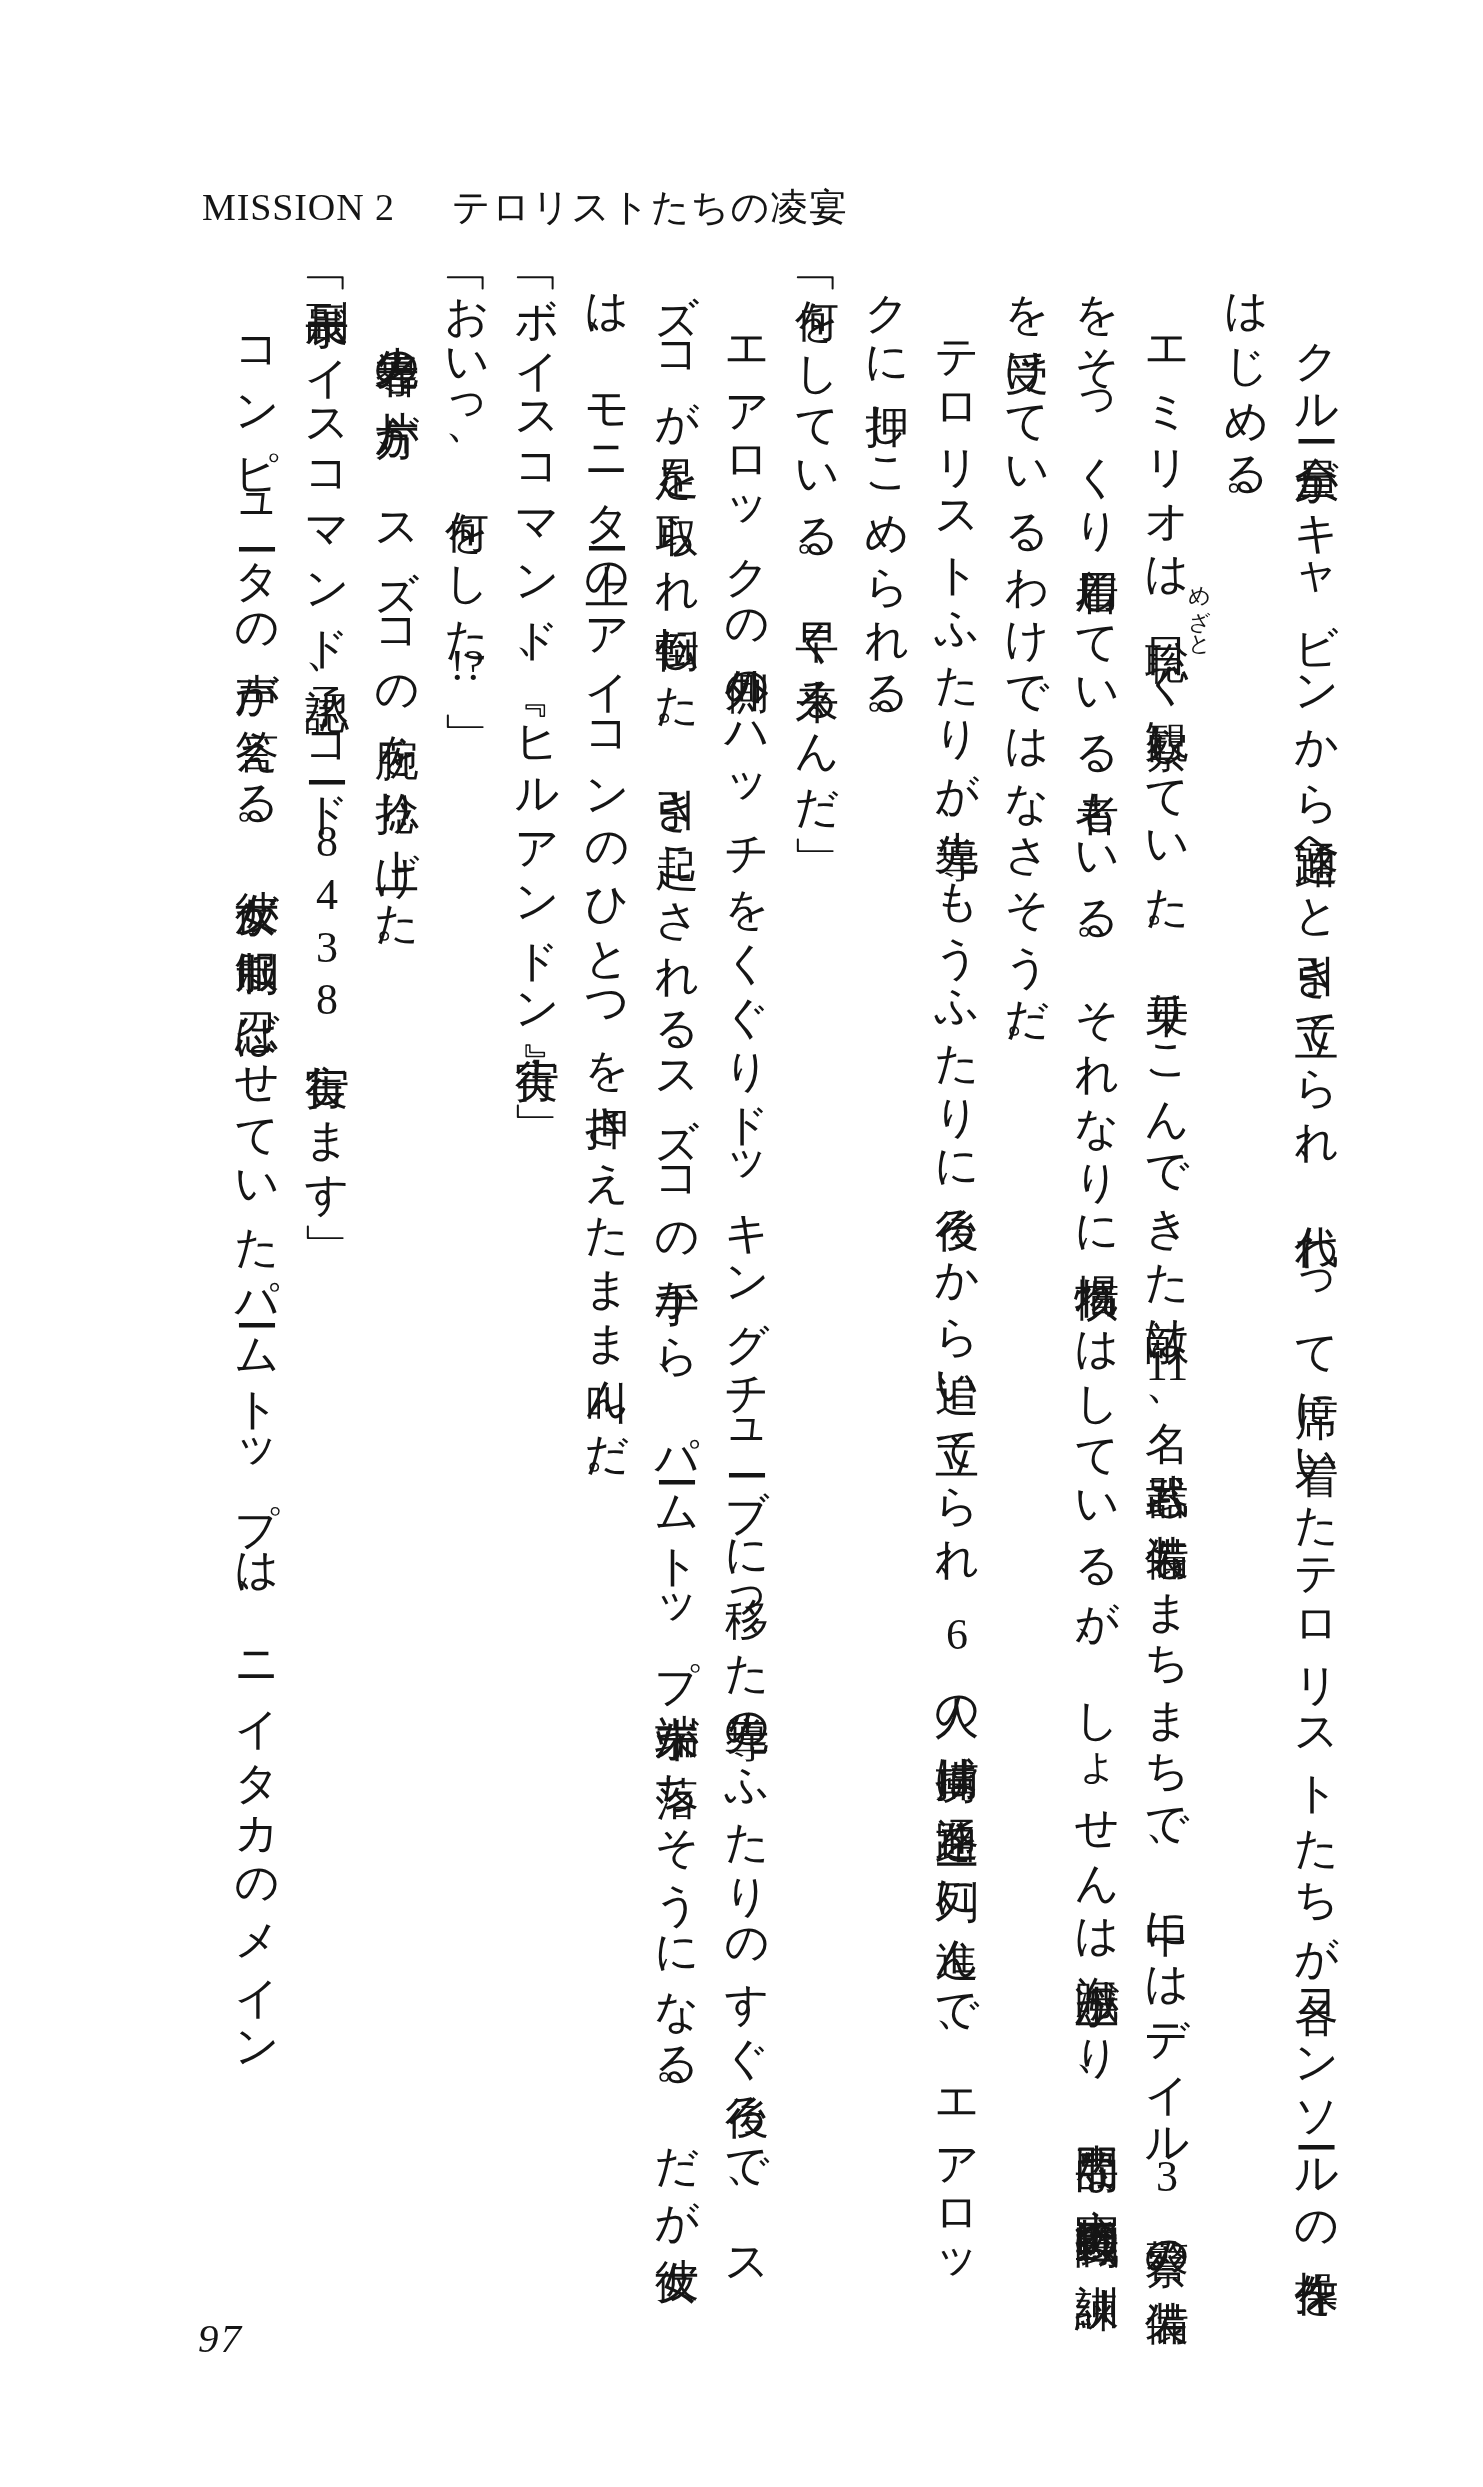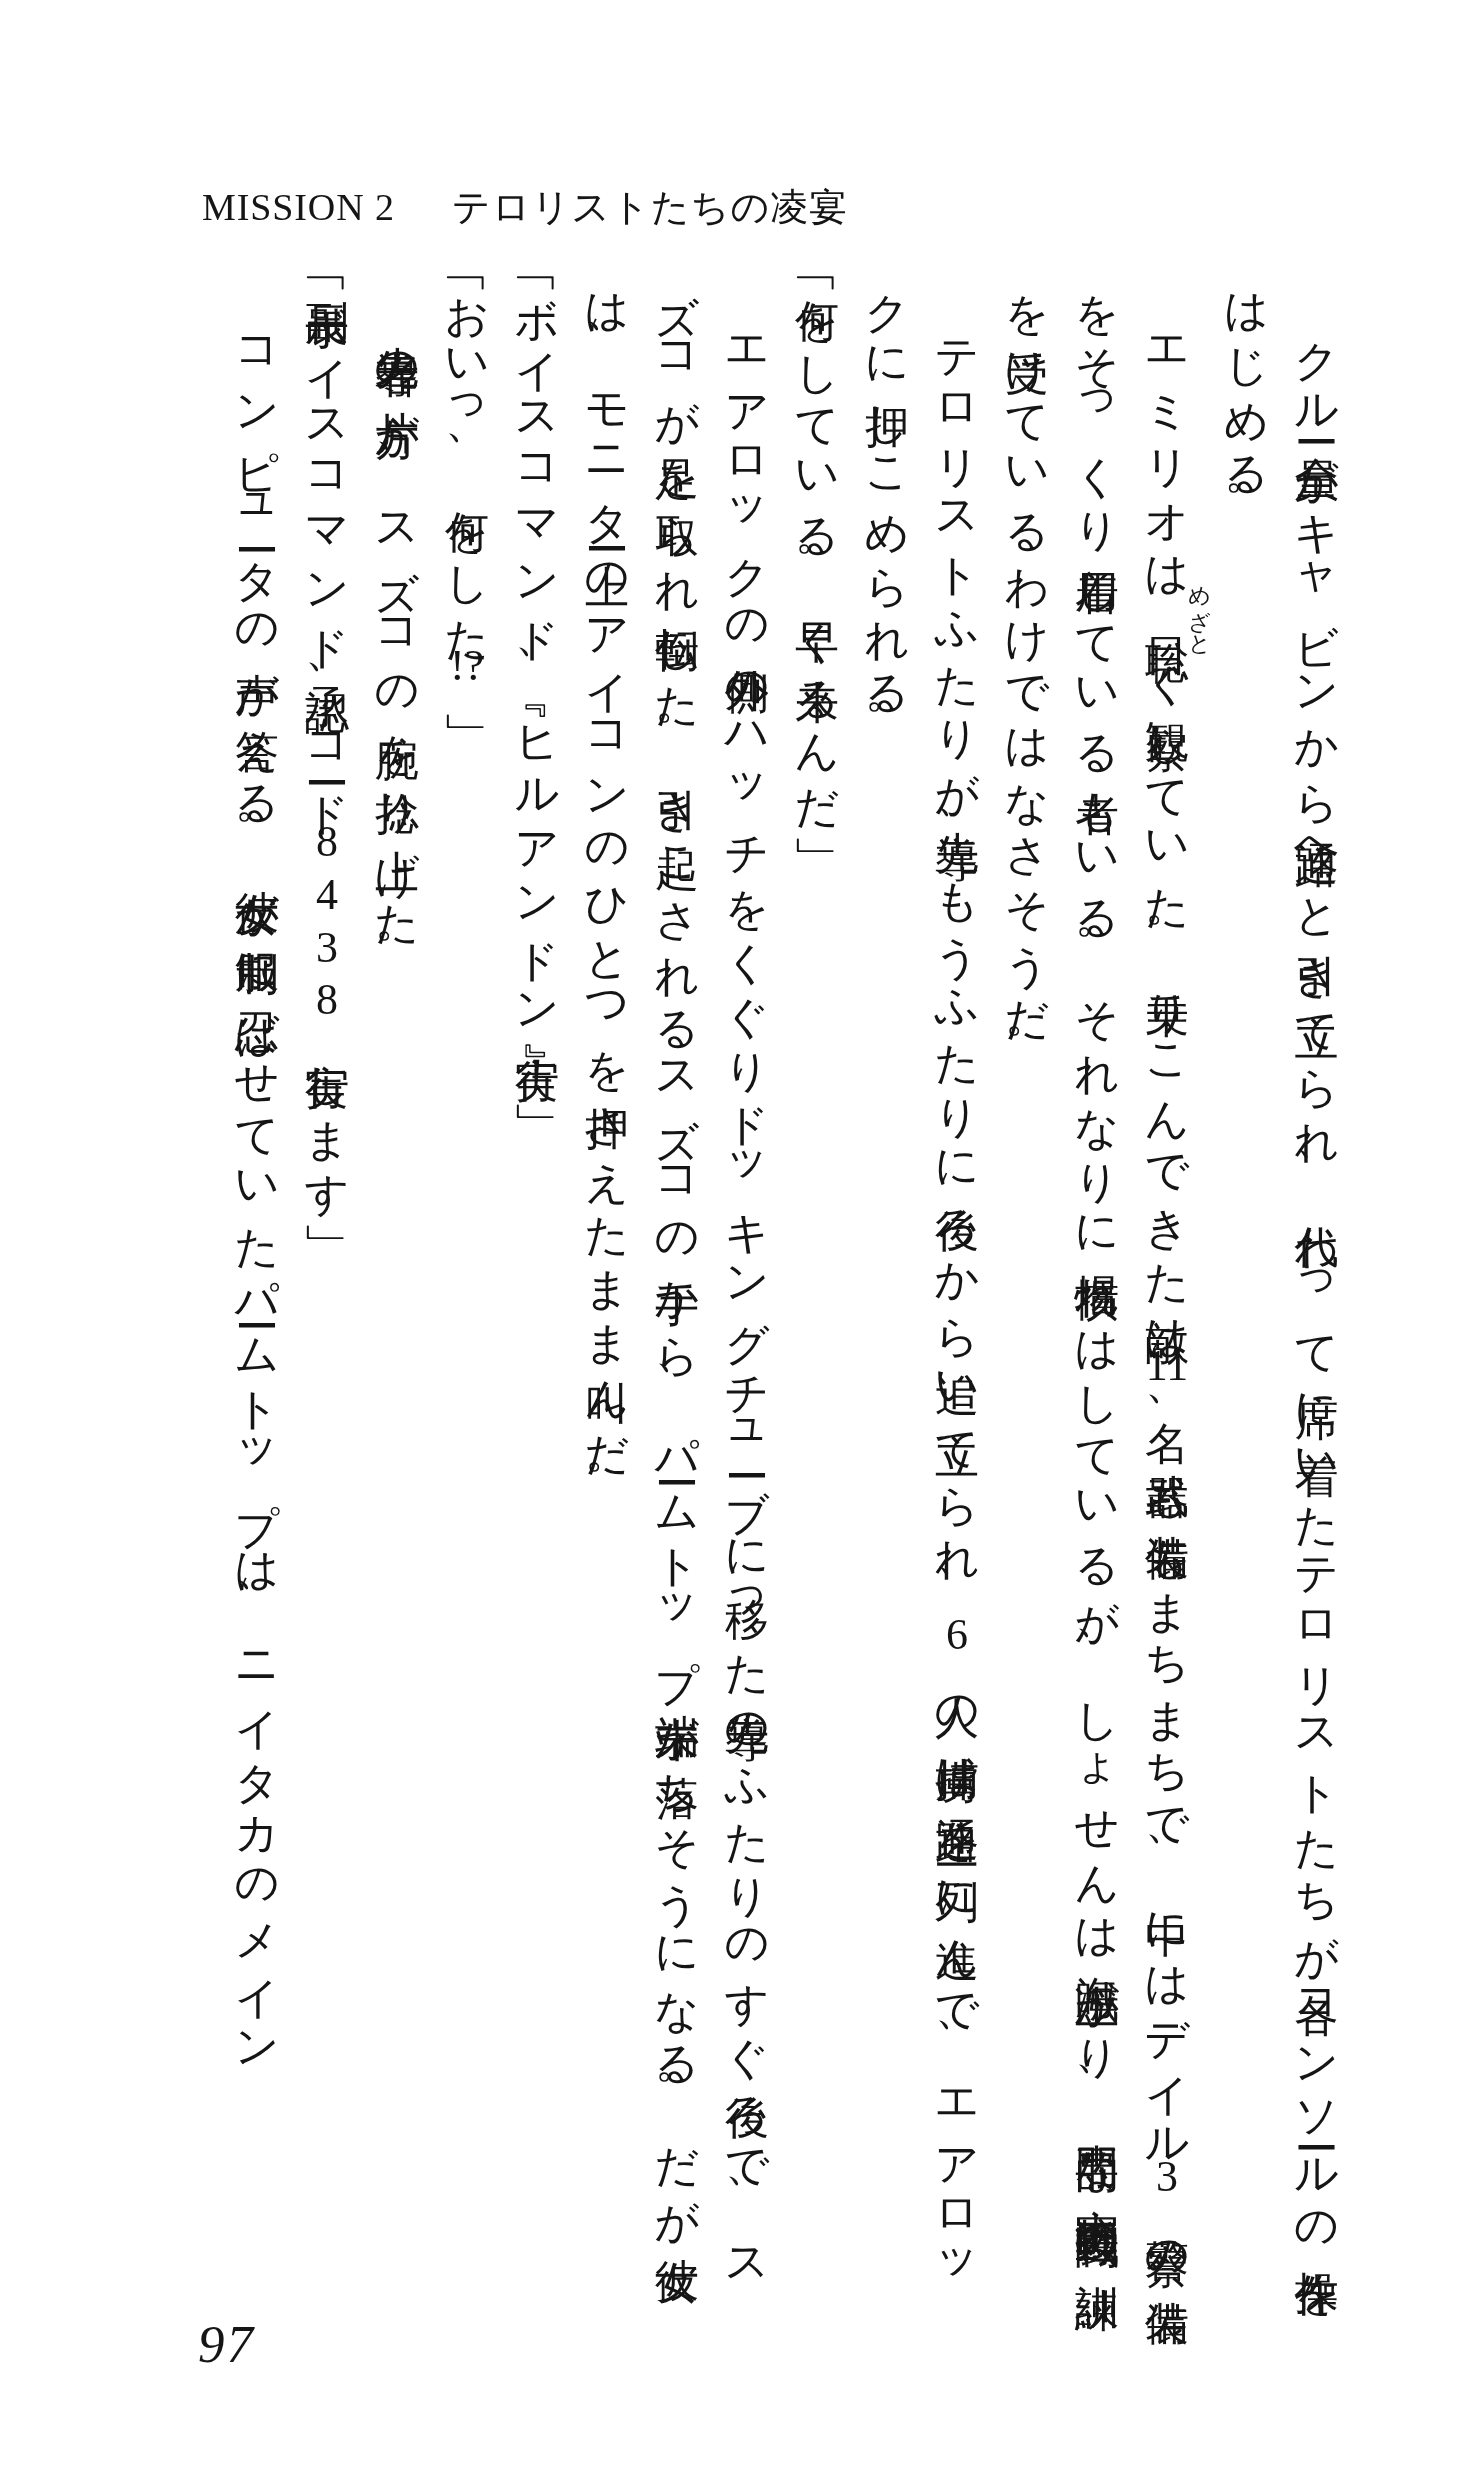--- a/index.html
+++ b/index.html
@@ -65,21 +65,21 @@
     ruby-align: center;
   }
   ruby rt {
     font-size: 22px;
     letter-spacing: 0;
   }
   .page-number {
     position: absolute;
     top: 2314px;
     left: 198px;
-    font-size: 53px;
+    font-size: 41px;
     font-style: italic;
     letter-spacing: 1.9px;
   }
 </style>
 </head>
 <body>
 
 <div class="book-page">
 
   <div class="chapter-header">

